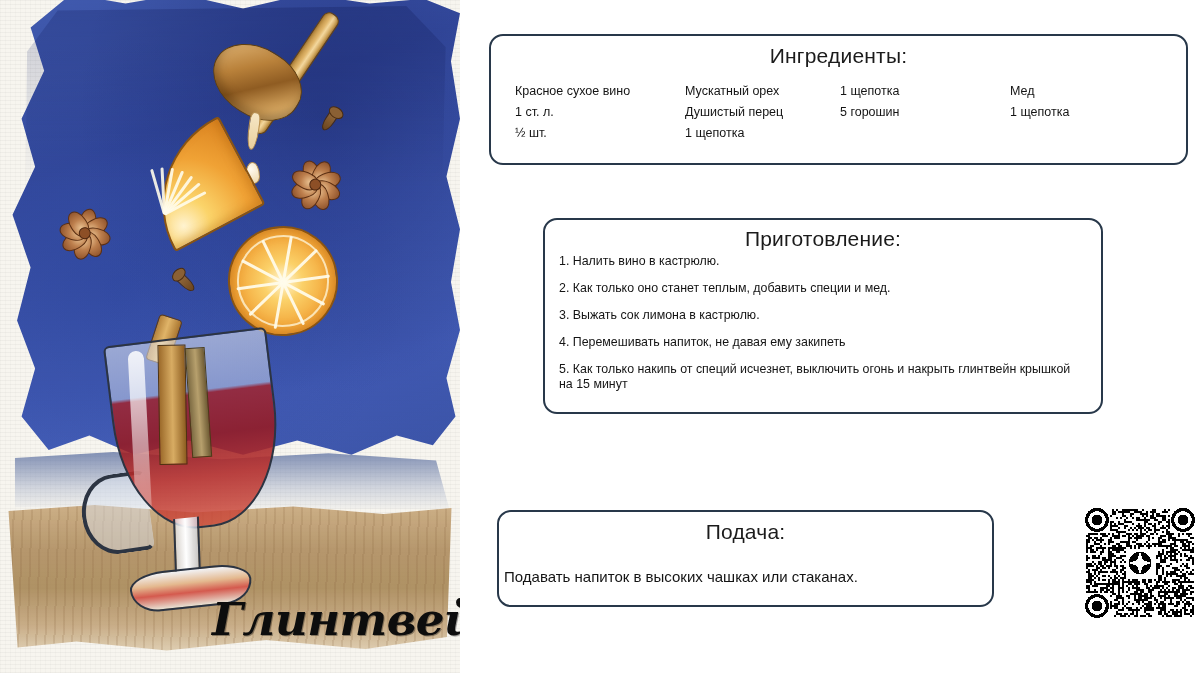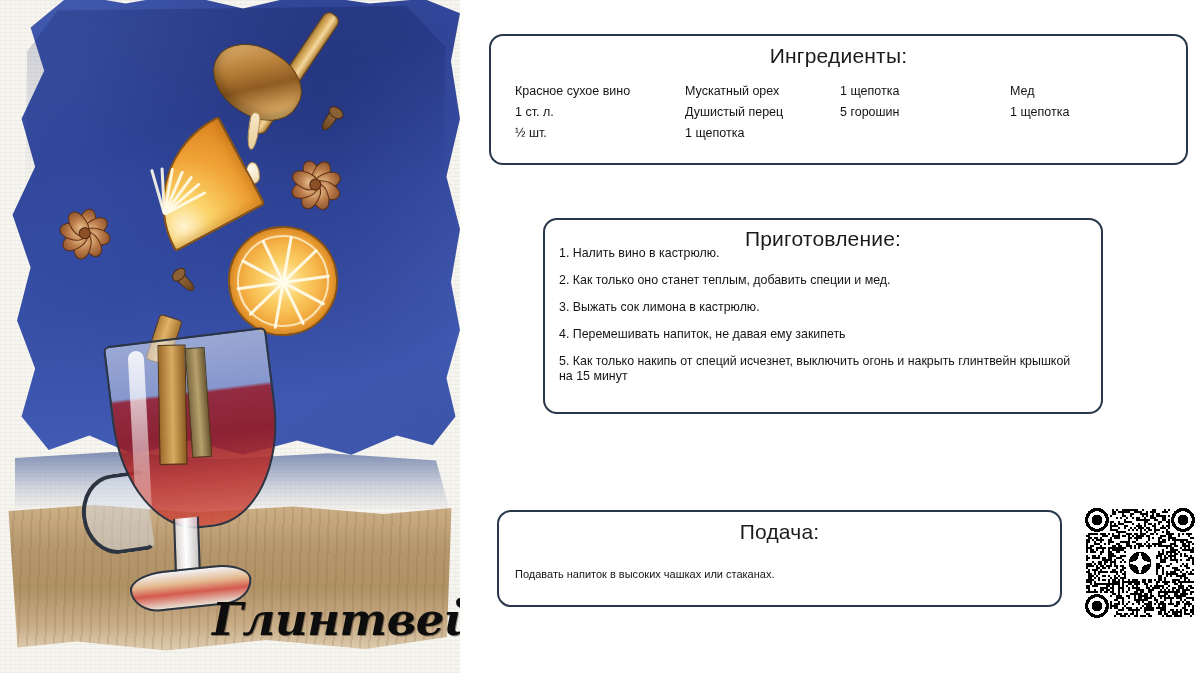--- a/index.html
+++ b/index.html
@@ -352,41 +352,41 @@
   }
 
   
   #preparation-panel {
     left: 543px; top: 218px;
     width: 560px; height: 196px;
   }
   #preparation-panel .panel-title { margin-top: 7px; }
   .steps {
     position: absolute;
-    left: 14px; top: 26px;
+    left: 14px; top: 34px;
     width: 534px;
     font-size: 12.4px;
     color: #141414;
   }
   .steps .step {
     margin-bottom: 12px;
     line-height: 15px;
   }
   .steps .step:last-child { margin-bottom: 0; }
 
   
   #serving-panel {
     left: 497px; top: 510px;
-    width: 565px; height: 97px;
+    width: 497px; height: 97px;
   }
   #serving-panel .panel-title { margin-top: 8px; }
   .serving-text {
     position: absolute;
-    left: 16px; top: 56px;
-    font-size: 11px;
+    left: 5px; top: 56px;
+    font-size: 15px;
     color: #141414;
   }
 
   
   #qr-code {
     position: absolute;
     left: 1082px; top: 505px;
     width: 116px; height: 116px;
     background: #ffffff;
   }

